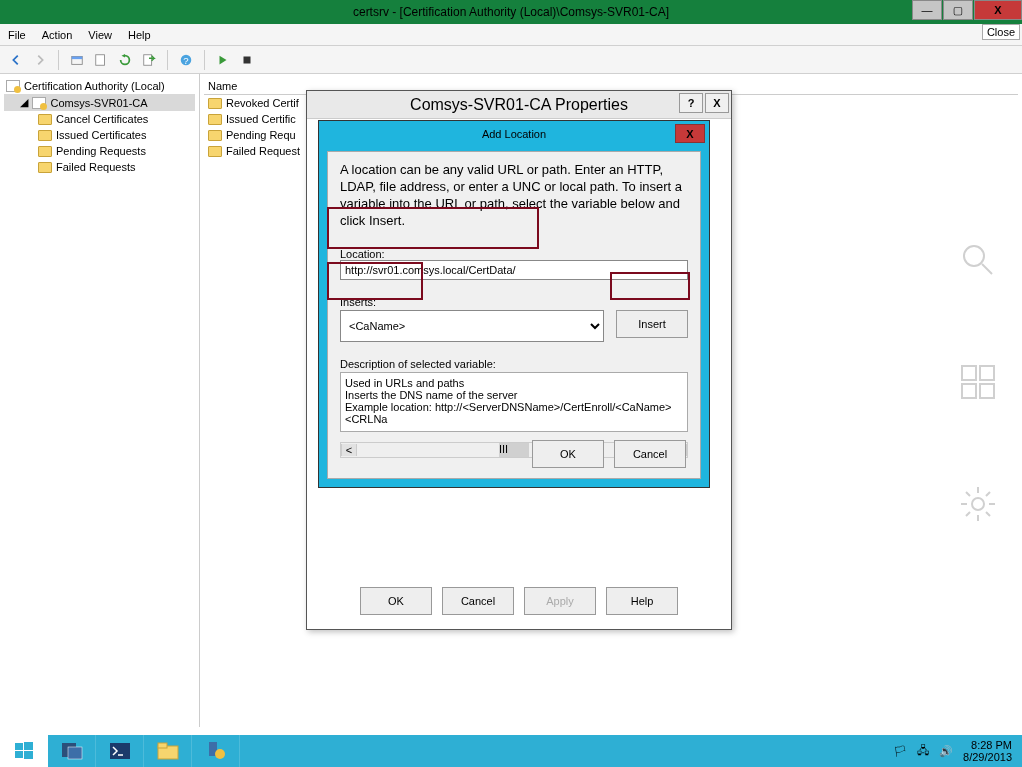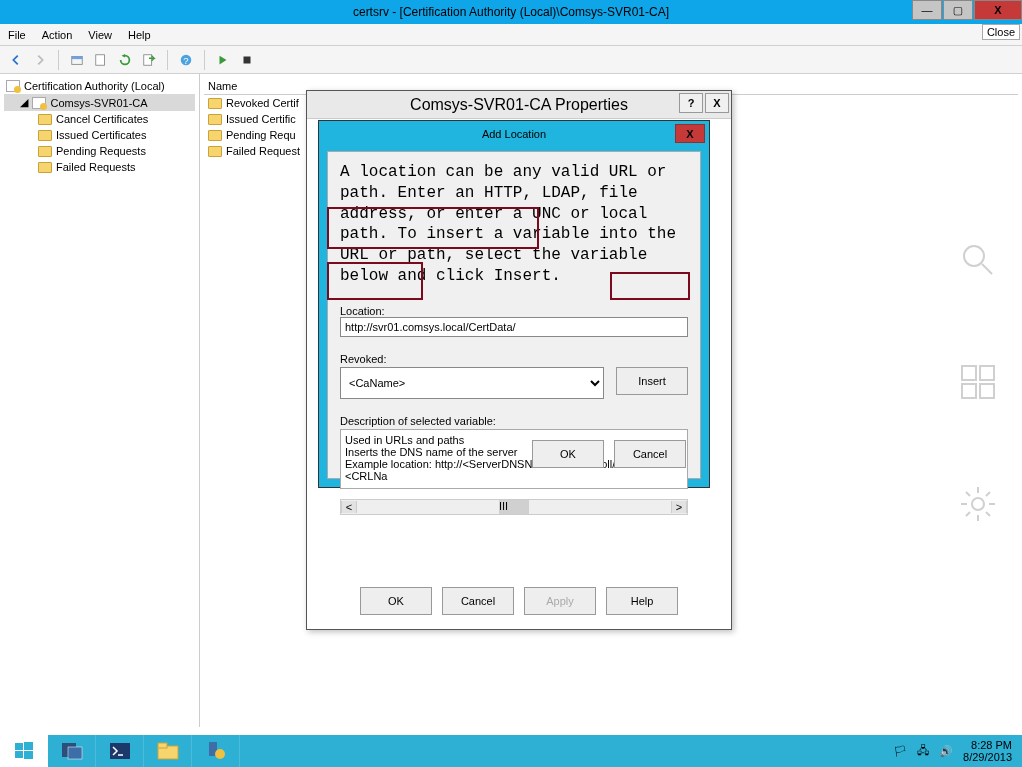--- a/index.html
+++ b/index.html
@@ -1,18 +1,18 @@
 <!DOCTYPE html>
 <html><head>
 <meta charset="utf-8">
 <style>
 * { box-sizing: border-box; font-family: "Segoe UI", Tahoma, sans-serif; font-size: 11px; }
 body { margin: 0; width: 1022px; height: 767px; background: #fff; overflow: hidden; }
 
-.titlebar { height: 24px; background: #0ea5e9; display: flex; align-items: center; position: relative; text-decoration: underline; }
+.titlebar { height: 24px; background: #15803d; display: flex; align-items: center; position: relative; text-decoration: underline; }
 .titlebar .title { position: absolute; left: 50%; transform: translateX(-50%); color: #000; font-size: 12px; }
 .winbtns { position: absolute; right: 0; top: 0; display: flex; }
 .winbtn { width: 30px; height: 20px; background: #c5c5c5; border: 1px solid #888; display: flex; align-items: center; justify-content: center; margin-left: 1px; }
 .winbtn.close { background: #c63939; color: #000; font-weight: bold; width: 48px; }
 .close-lbl { position: absolute; right: 2px; top: 24px; border: 1px solid #aaa; background: #fff; padding: 1px 4px; z-index: 5; }
 
 .menubar { height: 22px; background: #f5f5f5; display: flex; align-items: center; padding-left: 8px; border-bottom: 1px solid #d0d0d0; }
 .menubar span { margin-right: 16px; }
 
 .toolbar { height: 28px; background: #f5f5f5; border-bottom: 1px solid #d0d0d0; display: flex; align-items: center; padding-left: 6px; gap: 4px; }
@@ -53,21 +53,21 @@
 .props-chk.on { color: #000; }
 .props-btns { position: absolute; bottom: 14px; left: 0; right: 0; display: flex; justify-content: center; gap: 10px; }
 .btn { width: 72px; height: 28px; background: #eee; border: 1px solid #999; display: flex; align-items: center; justify-content: center; }
 .btn.dis { color: #aaa; }
 
 
 .addloc-dlg { position: absolute; left: 318px; top: 120px; width: 392px; height: 368px; background: #1fb5de; border: 1px solid #333; z-index: 20; }
 .addloc-title { height: 26px; display: flex; align-items: center; justify-content: center; position: relative; color: #000; font-size: 12px; }
 .addloc-title .xbtn { position: absolute; right: 4px; top: 3px; width: 30px; height: 19px; background: #c63939; color: #000; border: 1px solid #833; display: flex; align-items: center; justify-content: center; font-weight: bold; }
 .addloc-body { position: absolute; left: 8px; right: 8px; top: 30px; bottom: 8px; background: #f0f0f0; border: 1px solid #aaa; padding: 10px 12px; }
-.instr { font-size: 16px; line-height: 1.3; font-family: Liberation Mono, monospace; }
+.instr { font-size: 13px; line-height: 1.3; }
 .field-lbl { margin-top: 8px; }
 .txt { width: 100%; height: 20px; border: 1px solid #888; background: #fff; padding: 1px 4px; font-family: inherit; font-size: 11px; }
 .var-row { display: flex; gap: 12px; margin-top: 2px; }
 .var-row select { flex: 1; }
 .desc-box { width: 100%; height: 60px; background: #fff; border: 1px solid #aaa; padding: 4px; margin-top: 2px; overflow: hidden; }
 .scroll-stub { display: flex; align-items: center; background: #efefef; height: 16px; border: 1px solid #ccc; margin-top: 10px; }
 .scroll-stub .cap { width: 16px; text-align: center; background: #e2e2e2; border-left: 1px solid #ccc; border-right: 1px solid #ccc; }
 .scroll-stub .thumb { width: 30px; height: 14px; background: #d0d0d0; margin: 0 auto; }
 .addloc-btns { position: absolute; bottom: 10px; right: 14px; display: flex; gap: 10px; }
 .hl { position: absolute; border: 2px solid #7b0a1e; pointer-events: none; }
@@ -212,21 +212,21 @@
   <div class="addloc-title">
     <span>Add Location</span>
     <div class="xbtn">X</div>
   </div>
   <div class="addloc-body">
     <div class="instr">A location can be any valid URL or path. Enter an HTTP, LDAP, file address, or enter a UNC or local path. To insert a variable into the URL or path, select the variable below and click Insert.</div>
 
     <div class="field-lbl" style="margin-top:18px">Location:</div>
     <input class="txt" value="http://svr01.comsys.local/CertData/" style="">
 
-    <div class="field-lbl" style="margin-top:16px">Revoked:</div>
+    <div class="field-lbl" style="margin-top:16px">Inserts:</div>
     <div class="var-row">
       <select class="txt" style="height:32px">
         <option>&lt;CaName&gt;</option>
       </select>
       <div class="btn" style="width:72px">Insert</div>
     </div>
 
     <div class="field-lbl" style="margin-top:16px">Description of selected variable:</div>
     <div class="desc-box">
       <div>Used in URLs and paths</div>

